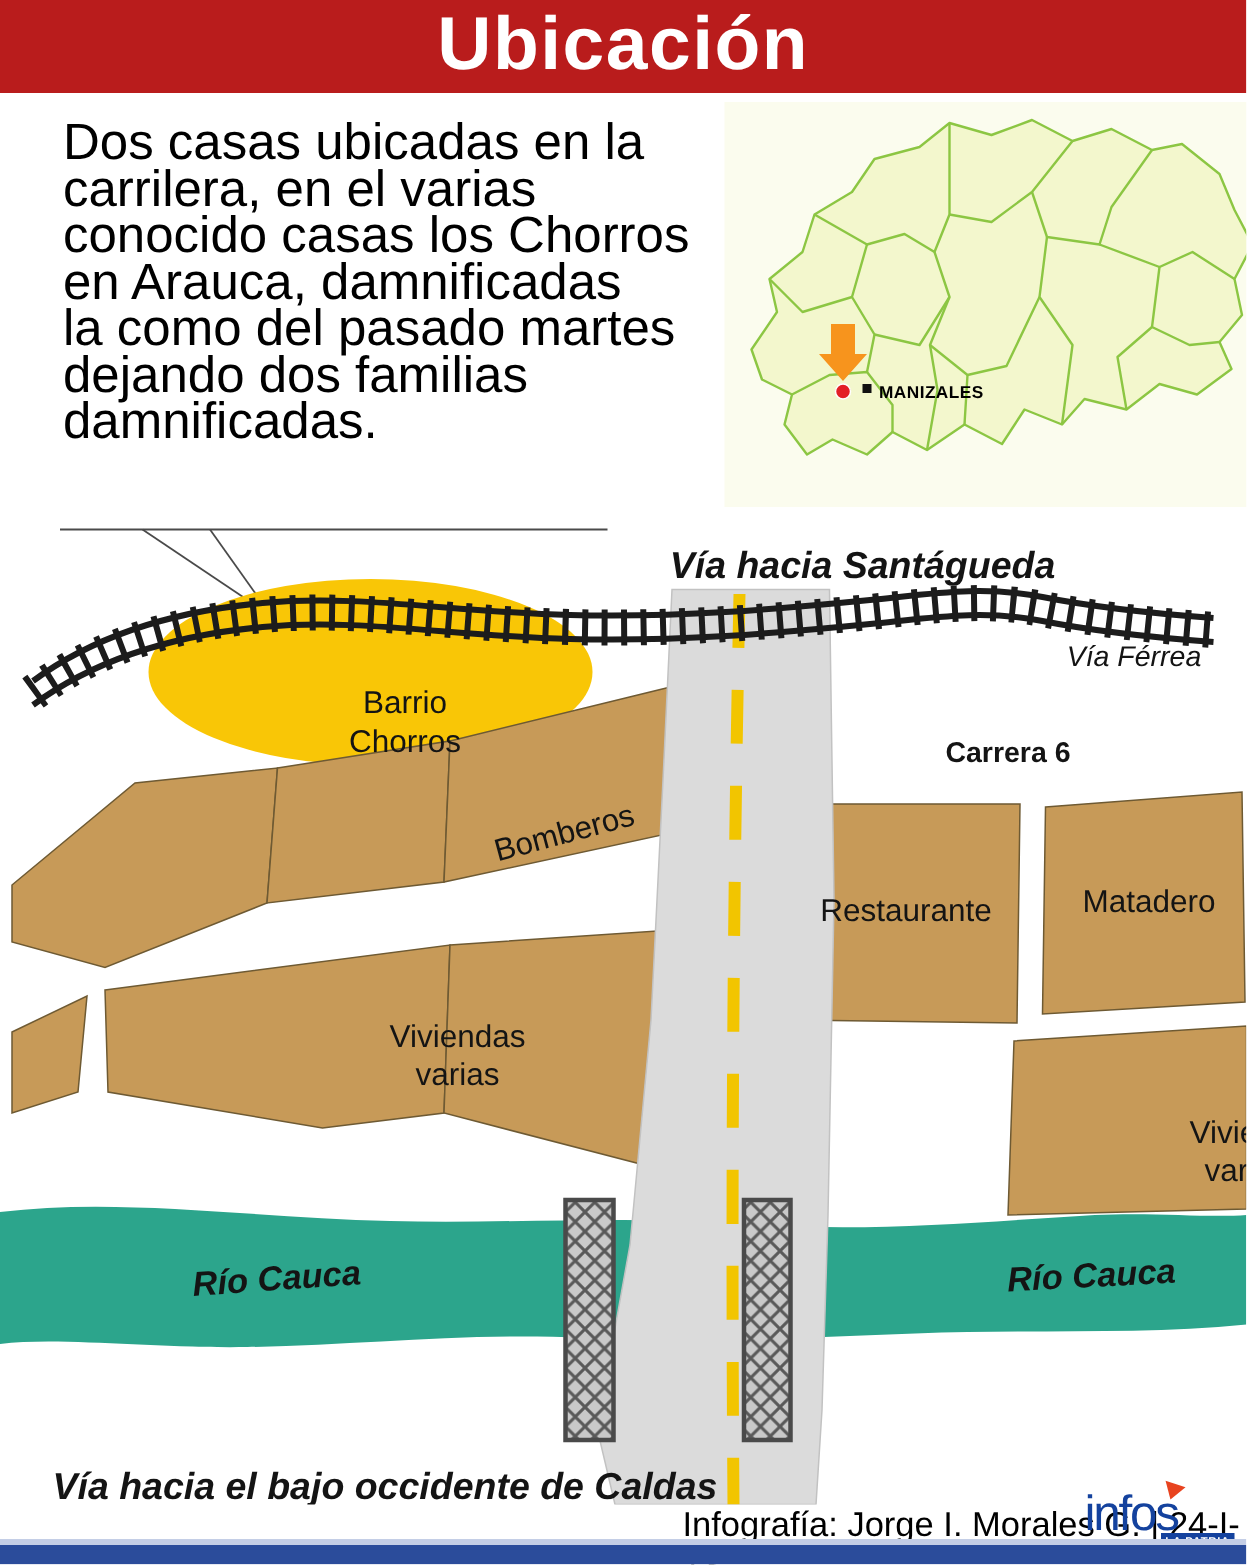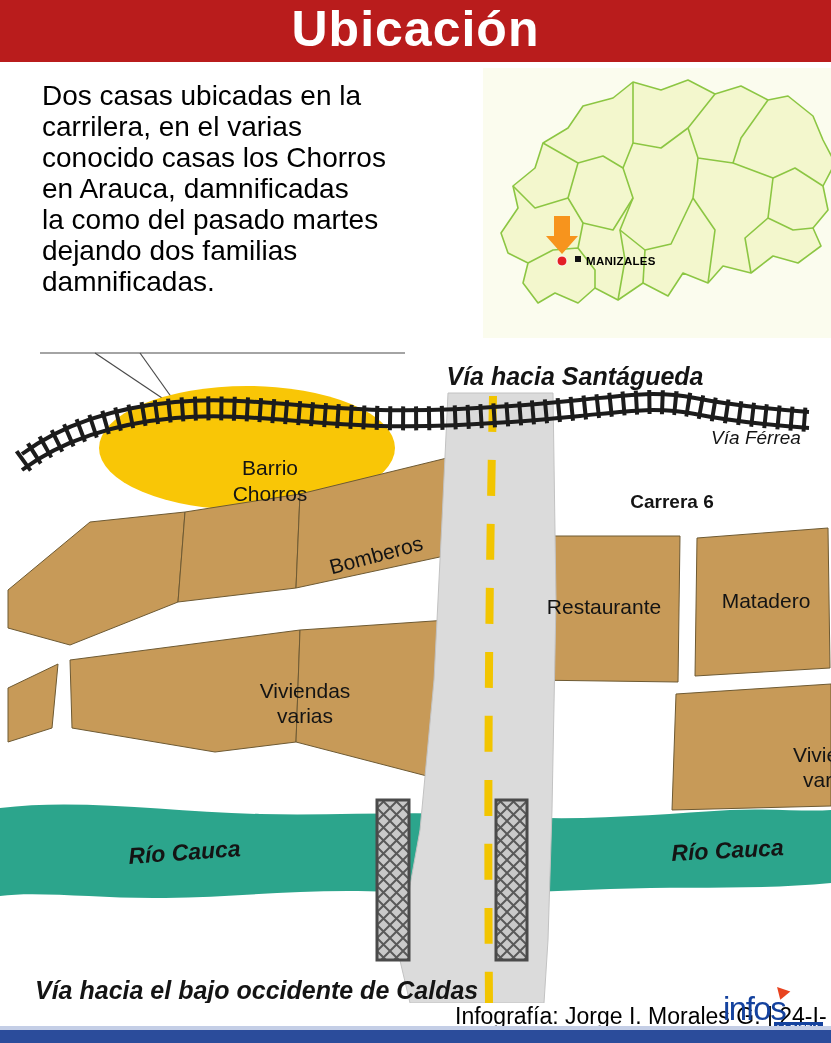--- a/index.html
+++ b/index.html
@@ -6,21 +6,21 @@
   html,body { background:#ffffff; }
   .page { position:relative; width:831px; height:1043px; background:#fff; overflow:hidden;
           font-family:"Liberation Sans", sans-serif; }
 
   
   .topbar { position:absolute; top:0; left:0; width:100%; height:62px; background:#b91c1c;
             display:flex; align-items:flex-start; justify-content:center; }
   .topbar h1 { color:#fff; font-size:50px; font-weight:bold; letter-spacing:1px; }
 
   
-  .intro { position:absolute; left:42px; top:80px; font-size:28px; line-height:31px; color:#000; }
+  .intro { position:absolute; left:42px; top:80px; font-size:34px; line-height:31px; color:#000; }
 
   
   .inset { position:absolute; left:470px; top:68px; width:384px; height:270px; }
   .inset svg { display:block; width:100%; height:100%; }
   .inset-city { font-size:11.5px; font-weight:bold; fill:#000; letter-spacing:.3px;
                 font-family:"Liberation Sans", sans-serif; }
 
   
   .mainmap { position:absolute; left:0; top:340px; width:831px; height:663px; }
   .mainmap text { font-family:"Liberation Sans", sans-serif; fill:#141414; }

